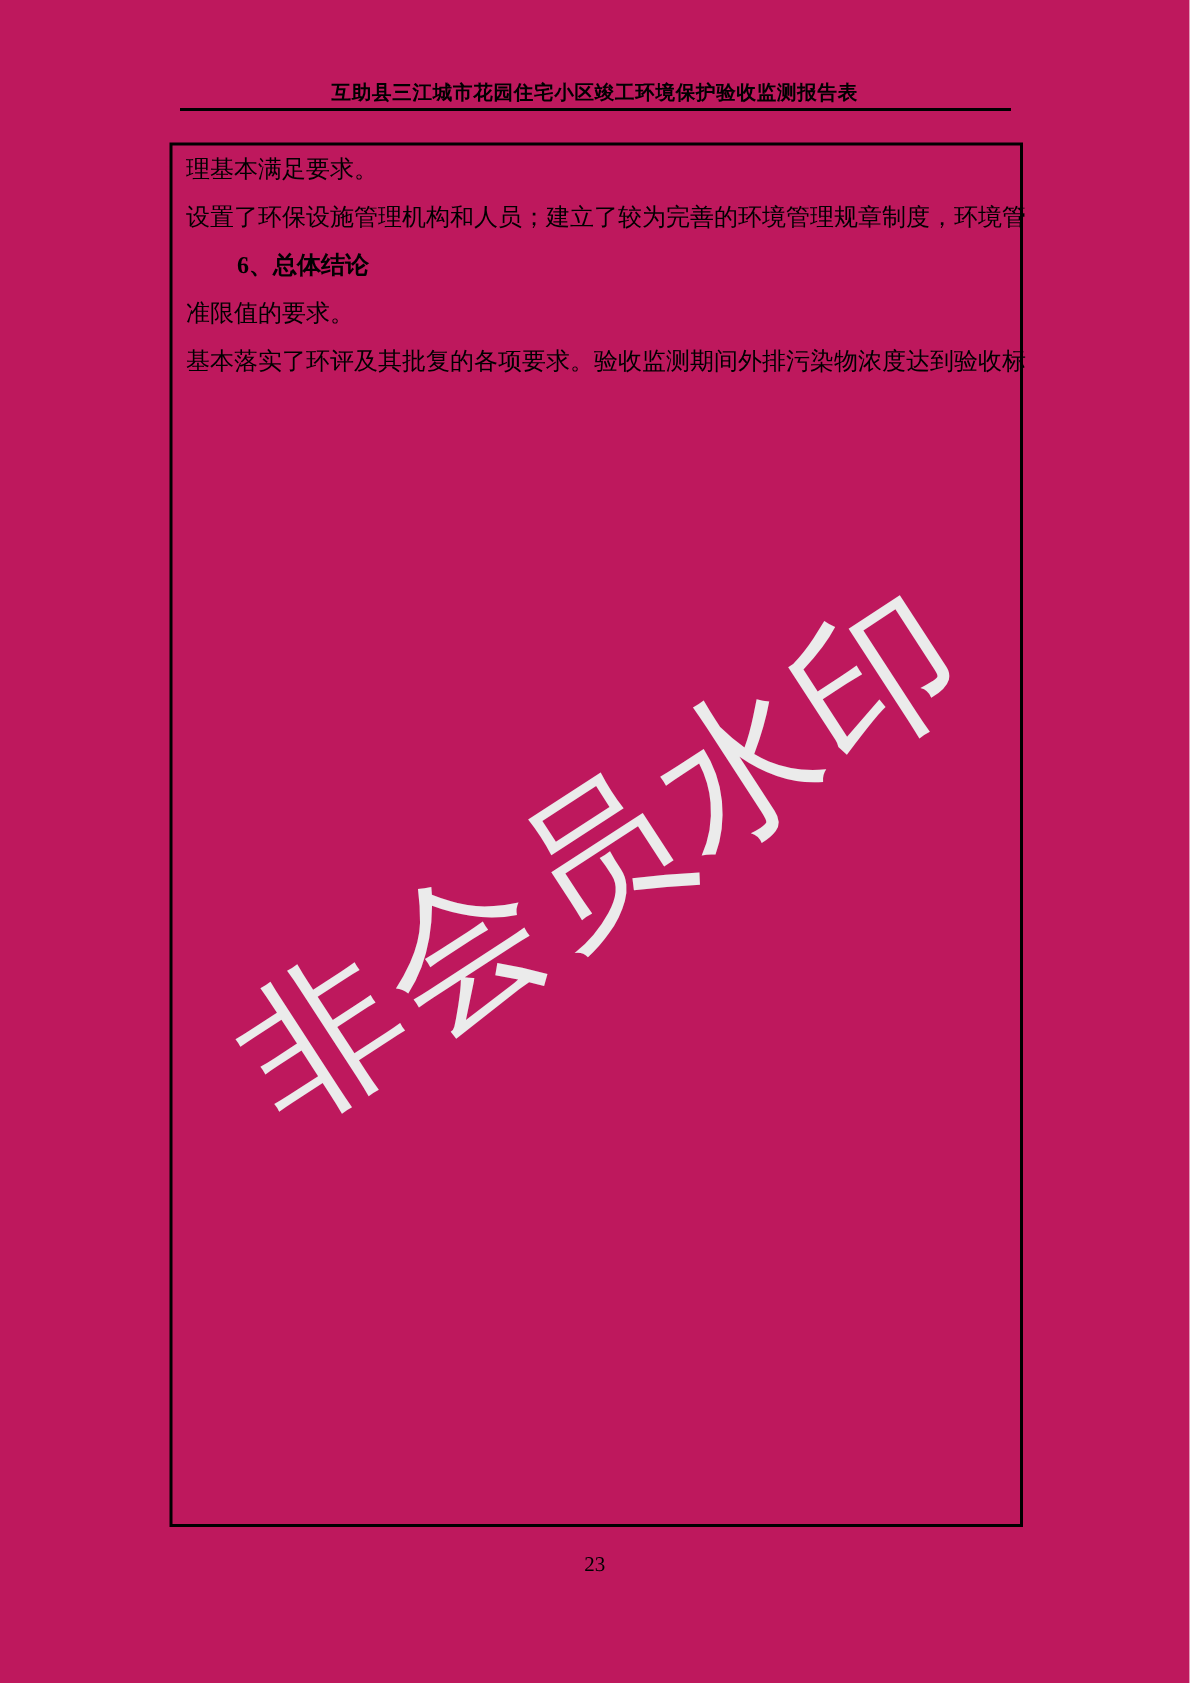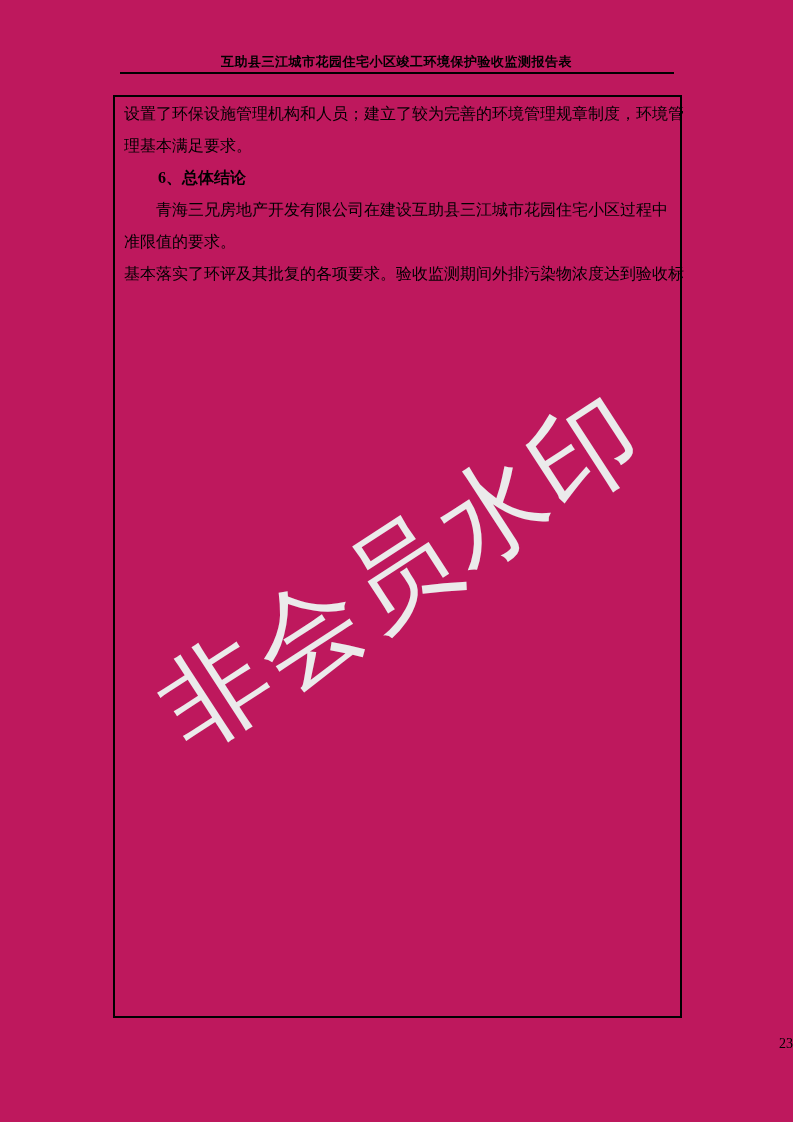--- a/index.html
+++ b/index.html
@@ -70,40 +70,39 @@
     margin-left: 34px;
   }
   .indent {
     text-indent: 32px;
   }
   .page-number {
     position: absolute;
     top: 1036px;
     left: 0;
     width: 100%;
-    text-align: right;
+    text-align: center;
     font-size: 14px;
     z-index: 1;
   }
 </style>
 </head>
 <body>
 
 <div class="page">
 
   <div class="watermark">非会员水印</div>
 
   <div class="doc-title">互助县三江城市花园住宅小区竣工环境保护验收监测报告表</div>
 
   <div class="title-rule"></div>
 
   <div class="content-box">
+    <div class="line">理基本满足要求。</div>
     <div class="line">设置了环保设施管理机构和人员；建立了较为完善的环境管理规章制度，环境管</div>
-    <div class="line">理基本满足要求。</div>
     <div class="line heading">6、总体结论</div>
-    <div class="line indent">青海三兄房地产开发有限公司在建设互助县三江城市花园住宅小区过程中</div>
     <div class="line">准限值的要求。</div>
     <div class="line">基本落实了环评及其批复的各项要求。验收监测期间外排污染物浓度达到验收标</div>
   </div>
 
   <div class="page-number">23</div>
 
 </div>
 
 </body></html>

